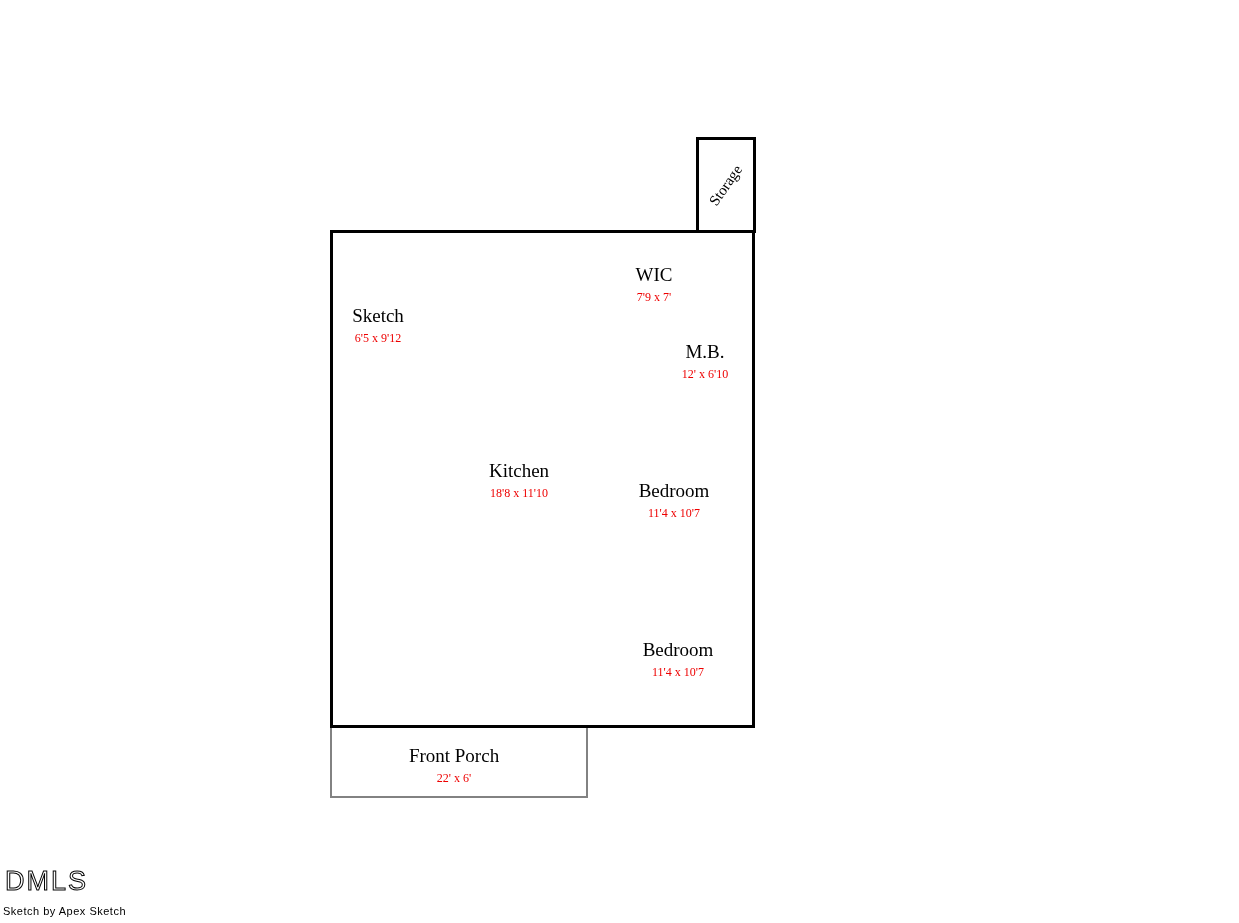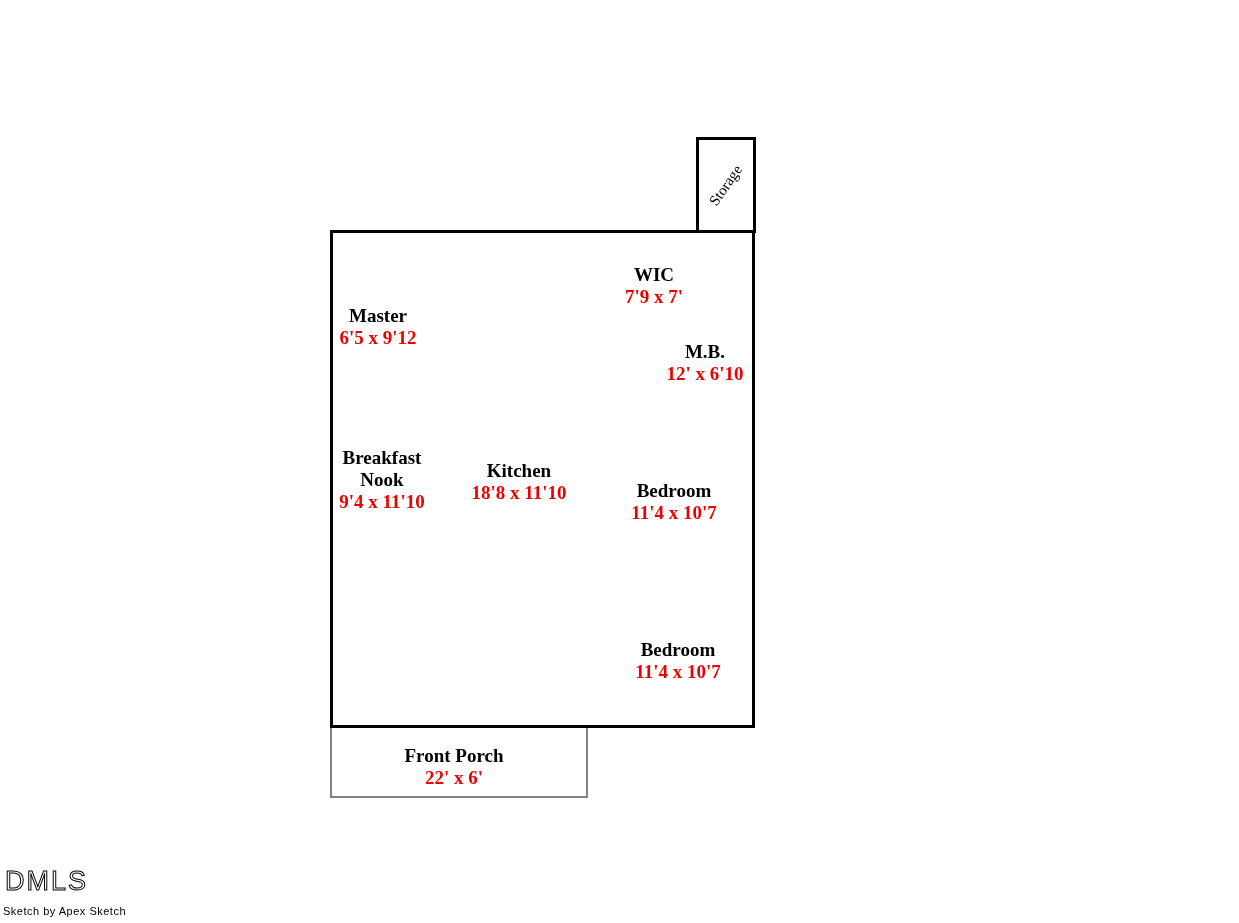--- a/index.html
+++ b/index.html
@@ -47,34 +47,33 @@
     box-sizing: border-box;
     background: #ffffff;
   }
   
   .room-label {
     position: absolute;
     transform: translateX(-50%);
     text-align: center;
     white-space: nowrap;
     line-height: 22px;
-    font-weight: bold;
   }
   .room-name {
     color: #000000;
     font-size: 19px;
   }
   .room-name.wrap-2 {
     white-space: normal;
     width: 92px;
     margin: 0 auto;
   }
   .room-dim {
     color: #ee0000;
-    font-size: 19px;
+    font-size: 12px;
   }
   
   .storage-label {
     position: absolute;
     left: 696px;
     top: 137px;
     width: 60px;
     height: 96px;
     display: flex;
     align-items: center;
@@ -112,34 +111,30 @@
   <div class="storage-label">
     <div class="room-name">Storage</div>
   </div>
 
   <div class="room-label" style="left:654px; top:264px">
     <div class="room-name">WIC</div>
     <div class="room-dim">7'9 x 7'</div>
   </div>
 
   <div class="room-label" style="left:378px; top:305px">
-    <div class="room-name">Master</div>
+    <div class="room-name">Sketch</div>
     <div class="room-dim">6'5 x 9'12</div>
   </div>
 
 
   <div class="room-label" style="left:705px; top:341px">
     <div class="room-name">M.B.</div>
     <div class="room-dim">12' x 6'10</div>
   </div>
 
-  <div class="room-label" style="left:382px; top:447px">
-    <div class="room-name wrap-2">Breakfast Nook</div>
-    <div class="room-dim">9'4 x 11'10</div>
-  </div>
 
   <div class="room-label" style="left:519px; top:460px">
     <div class="room-name">Kitchen</div>
     <div class="room-dim">18'8 x 11'10</div>
   </div>
 
   <div class="room-label" style="left:674px; top:480px">
     <div class="room-name">Bedroom</div>
     <div class="room-dim">11'4 x 10'7</div>
   </div>

